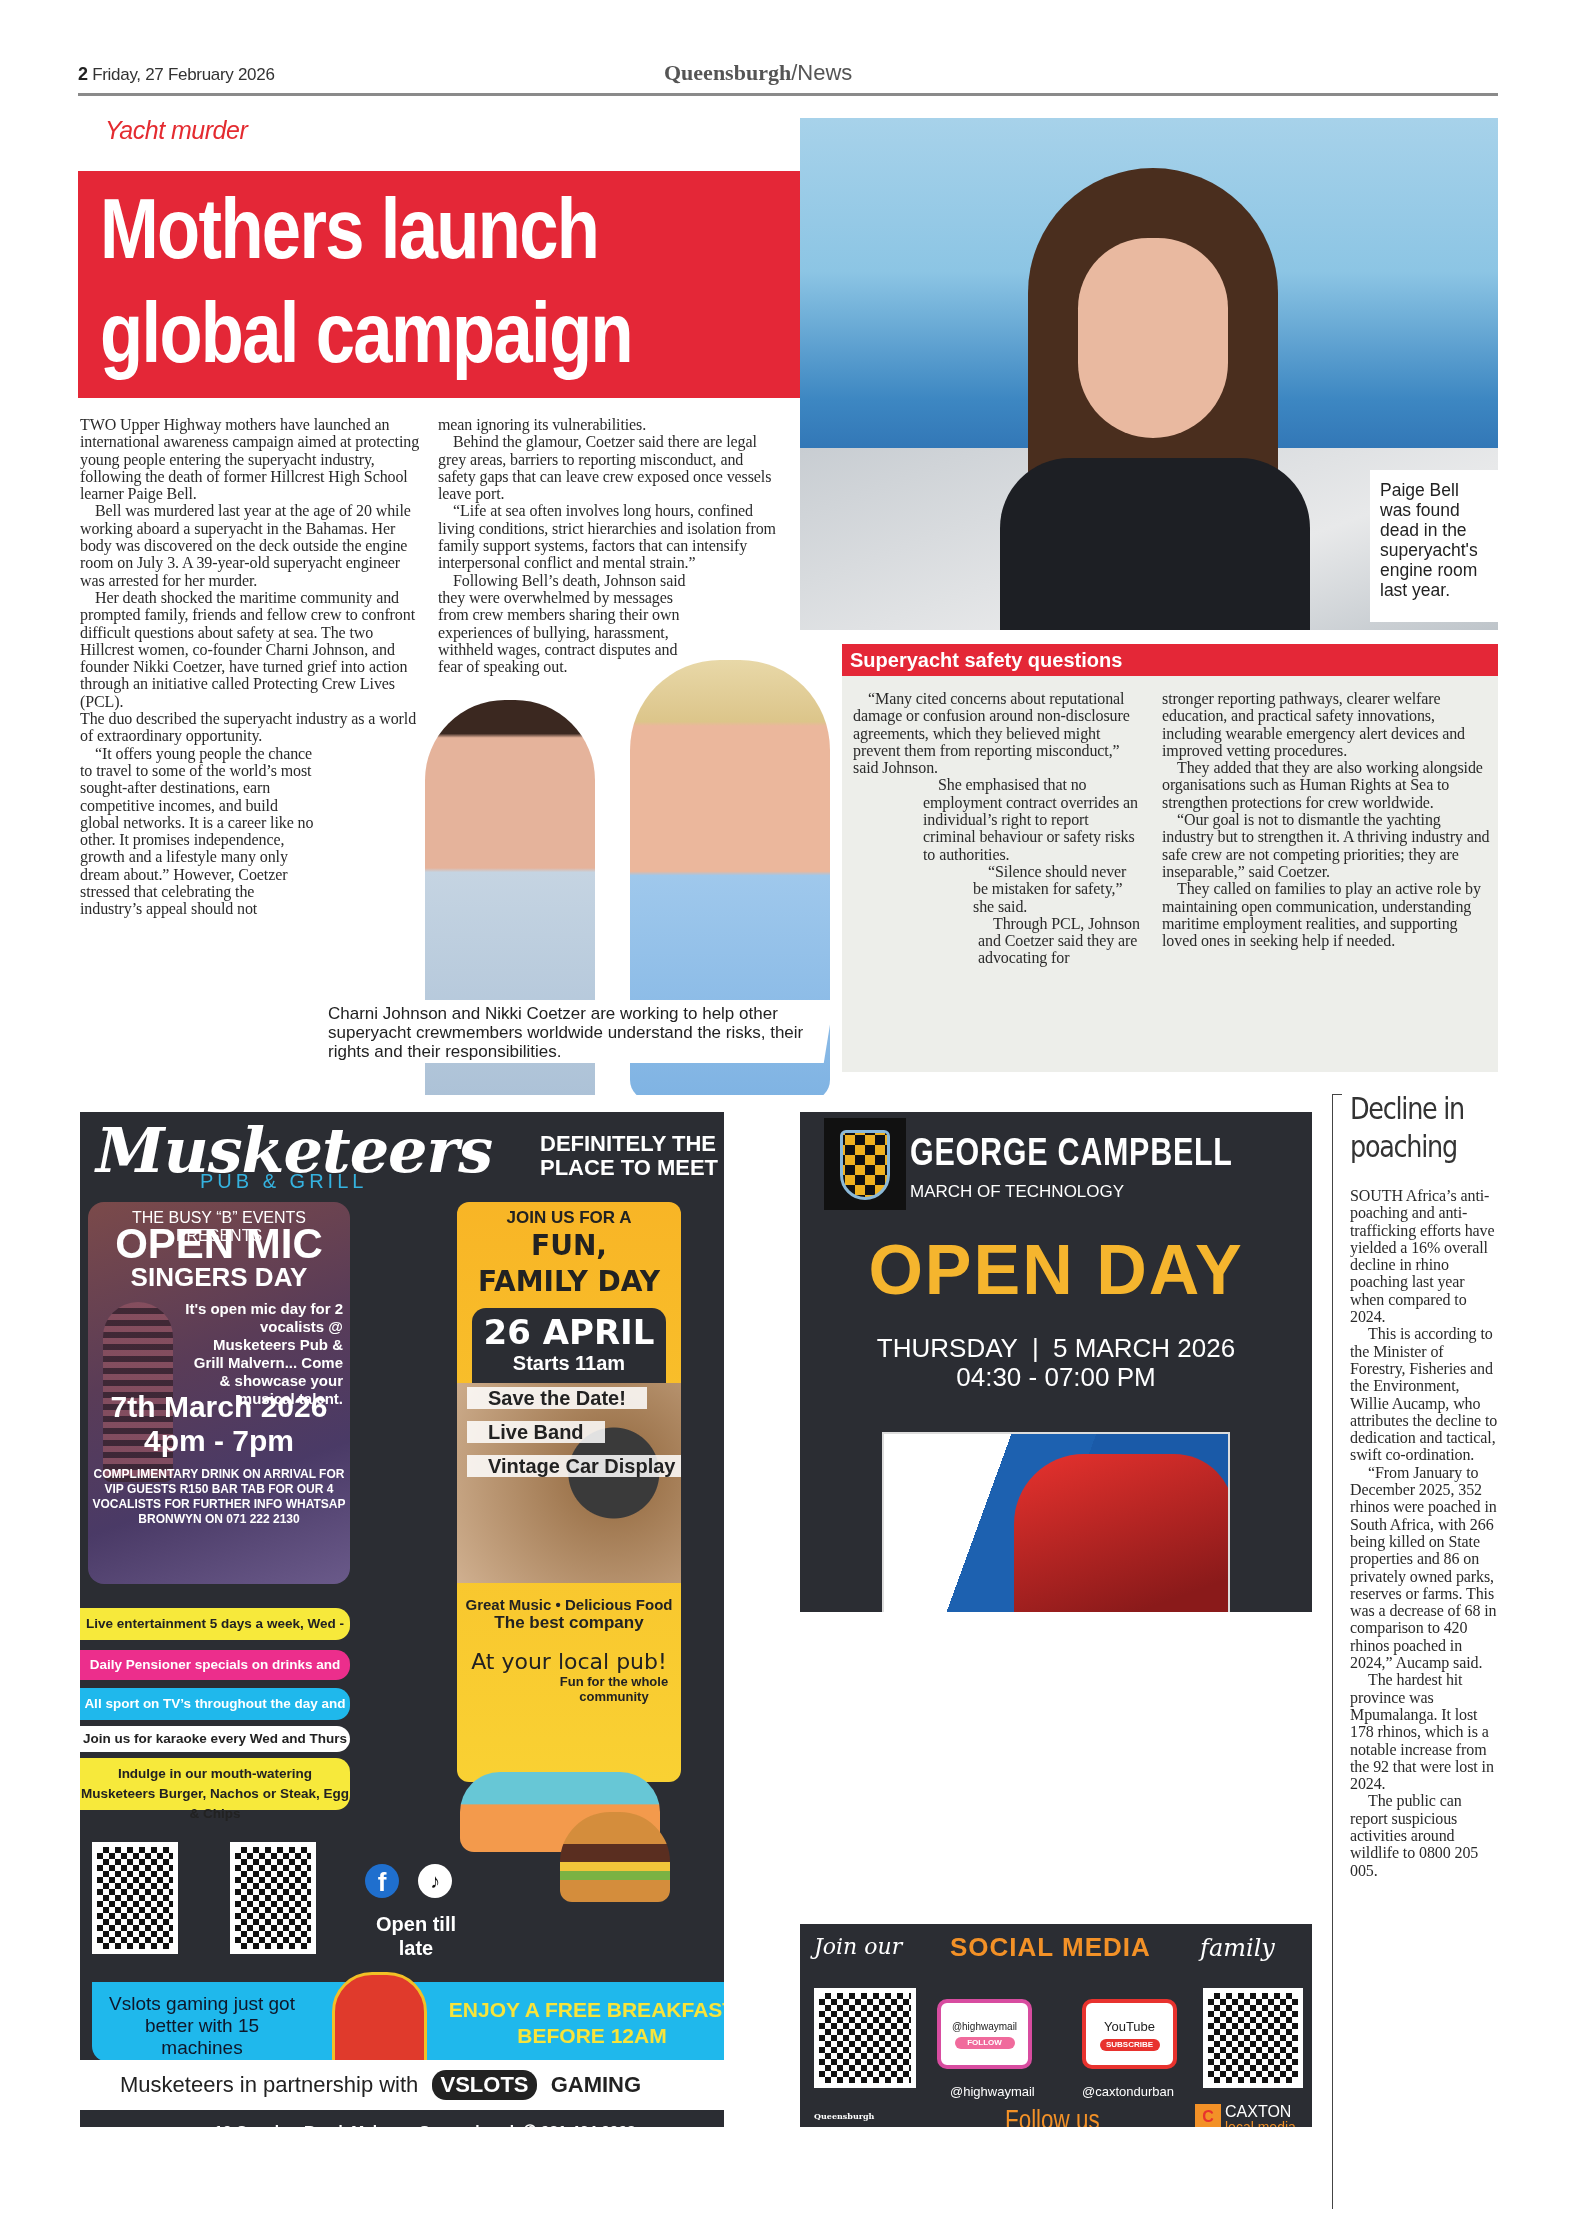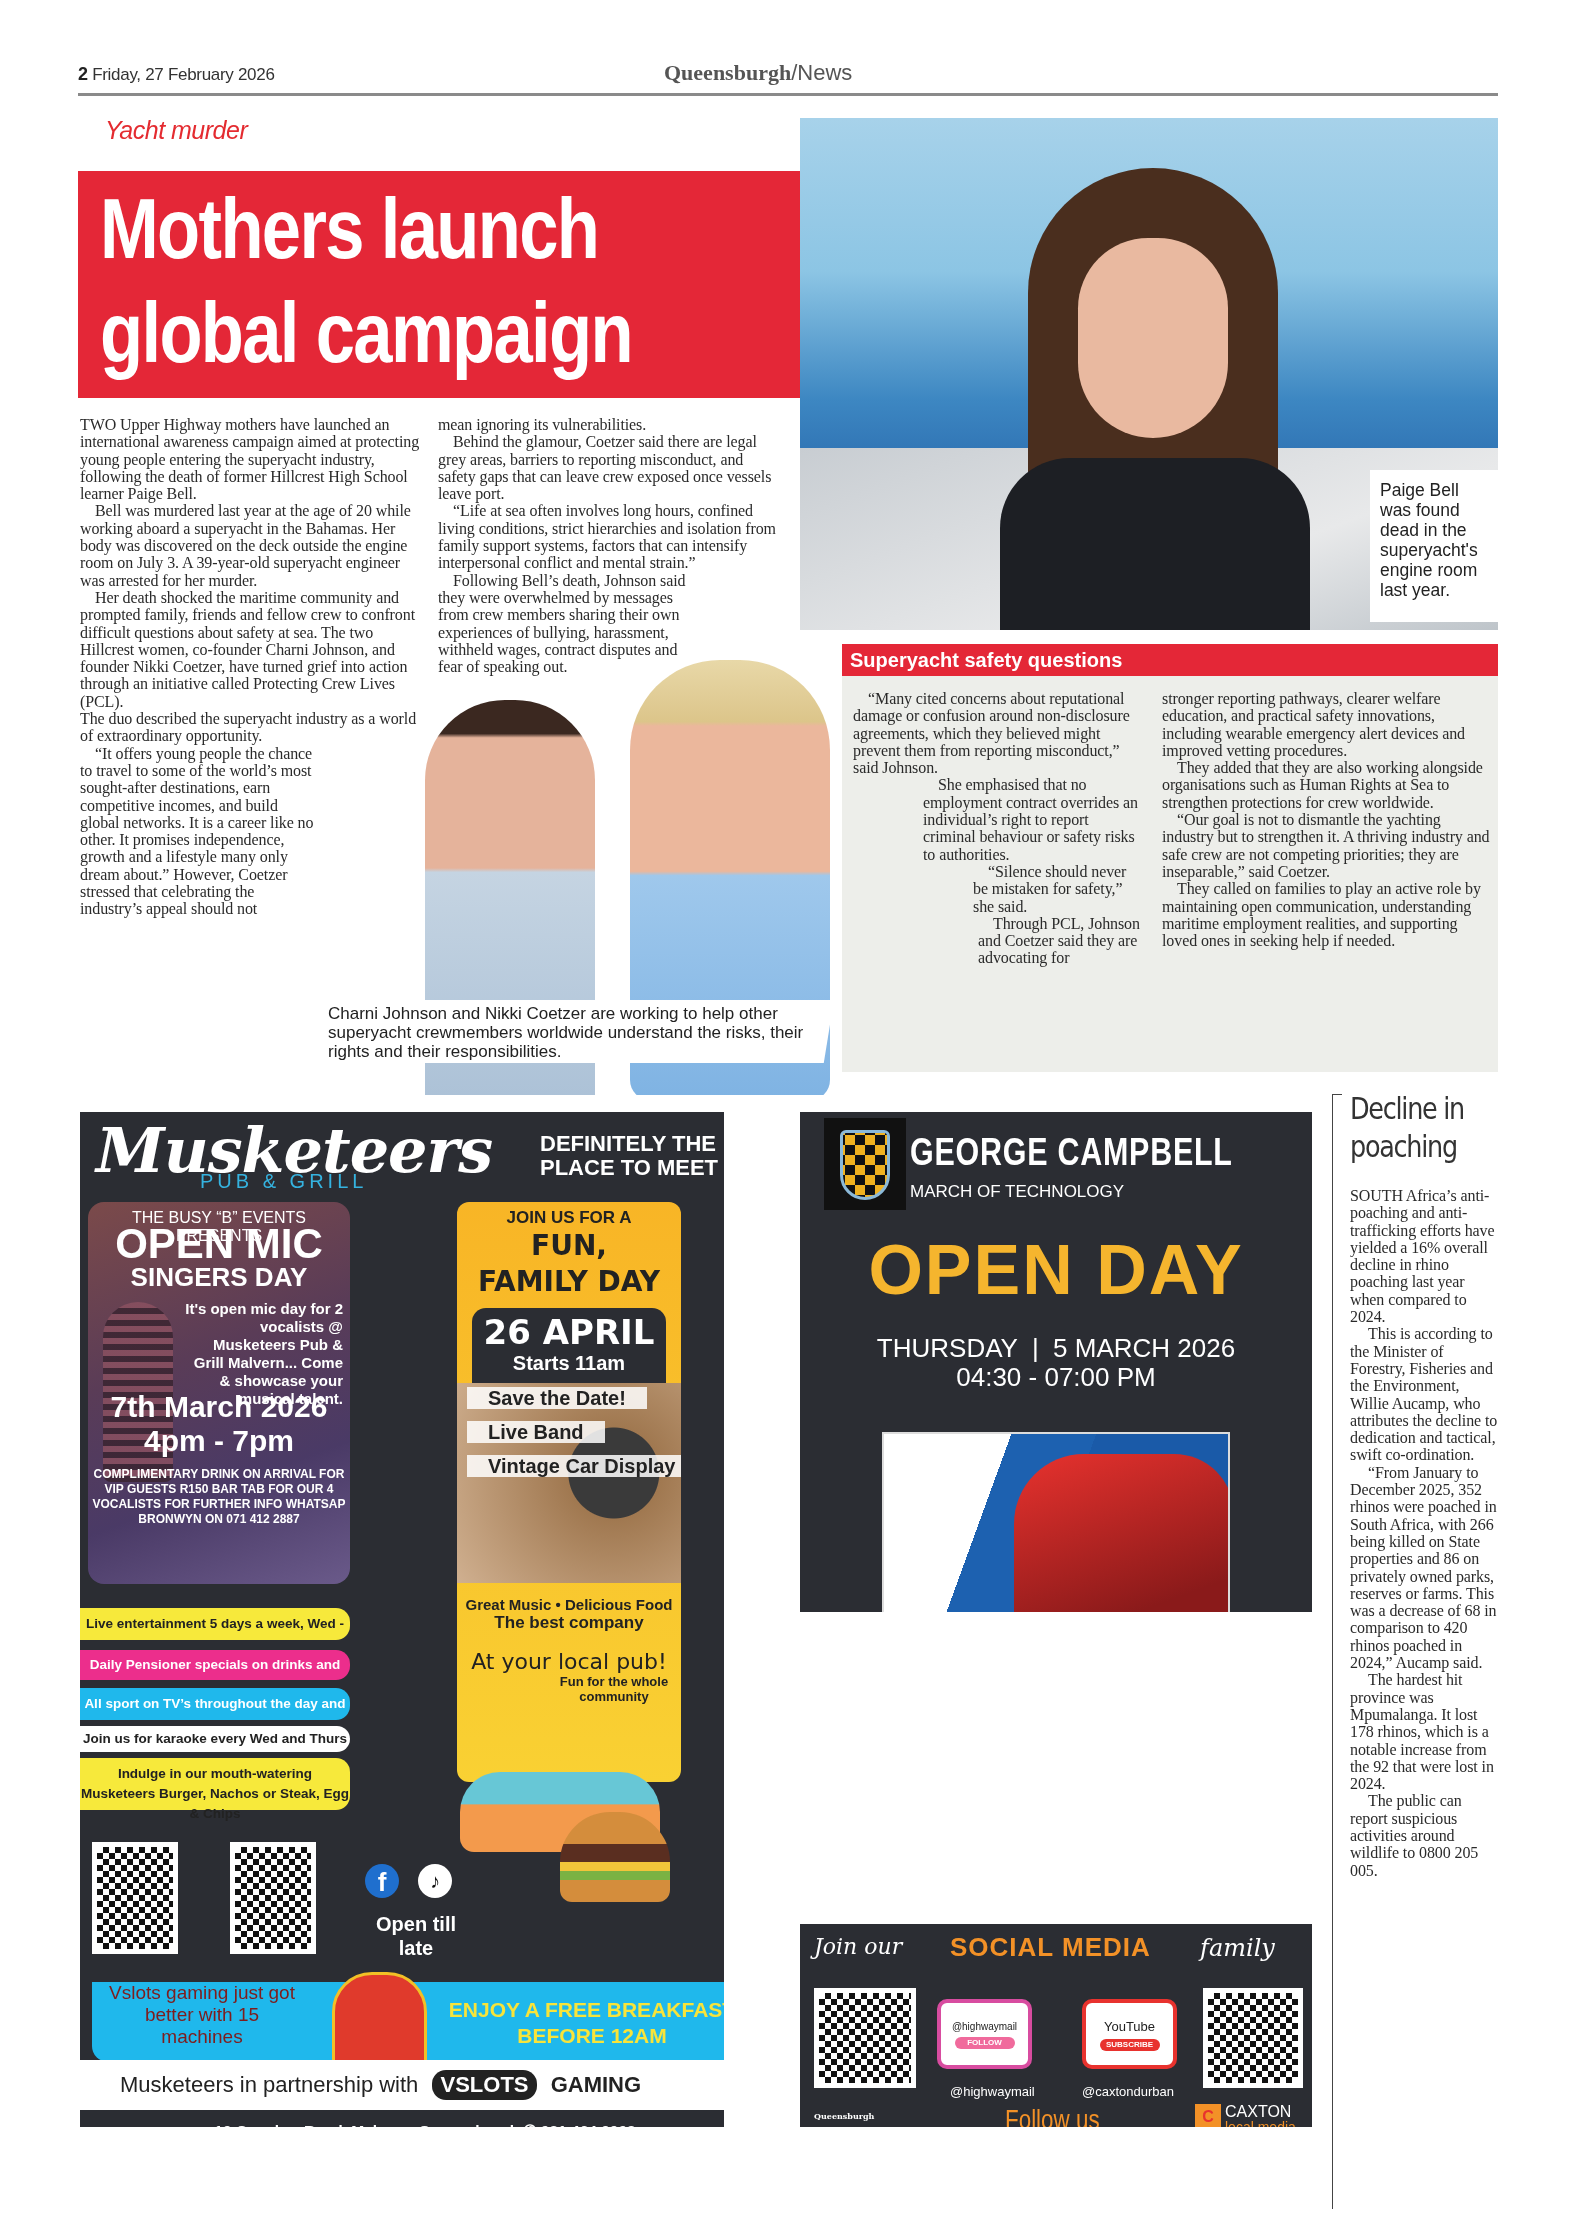--- a/index.html
+++ b/index.html
@@ -69,21 +69,21 @@
 .family .f6{font-weight:bold;font-size:13px;margin-left:90px;line-height:15px}
 .pill{position:absolute;left:0;width:270px;border-radius:0 14px 14px 0;font-family:"Liberation Sans",sans-serif;font-weight:bold;font-size:13.5px;text-align:center;color:#222}
 .car{position:absolute;left:380px;top:660px;width:200px;height:80px;border-radius:40px 40px 14px 14px;background:linear-gradient(180deg,#67c7d6 0 40%,#f39a4c 41%);}
 .burger{position:absolute;left:480px;top:700px;width:110px;height:90px;border-radius:50px 50px 12px 12px;background:linear-gradient(180deg,#d48d3c 0 35%,#5a2e20 36% 55%,#f2c43a 56% 65%,#7ab243 66% 75%,#d48d3c 76%)}
 .qr{position:absolute;background:#fff;padding:5px}
 .qr div{width:100%;height:100%;background:repeating-conic-gradient(#111 0 25%,#fff 0 50%) 0 0/12px 12px}
 .fb{position:absolute;left:285px;top:255px;width:34px;height:34px;border-radius:50%;background:#1f6fce;color:#fff;font-family:"Liberation Sans",sans-serif;font-weight:bold;font-size:26px;text-align:center;line-height:36px}
 .tt{position:absolute;left:338px;top:255px;width:34px;height:34px;border-radius:50%;background:#fff;color:#111;font-size:20px;text-align:center;line-height:34px}
 .opentill{position:absolute;left:286px;top:300px;width:100px;font-family:"Liberation Sans",sans-serif;font-weight:bold;font-size:20px;line-height:24px;color:#fff;text-align:center}
 .vslots{position:absolute;left:12px;top:860px;width:670px;height:80px;border-radius:0 0 16px 16px;background:#1fb8ec;font-family:"Liberation Sans",sans-serif}
-.vslots .v1{position:absolute;left:10px;top:0;width:200px;font-size:19px;line-height:22px;text-align:center;color:#7f1d1d}
+.vslots .v1{position:absolute;left:10px;top:11px;width:200px;font-size:19px;line-height:22px;text-align:center;color:#0f172a}
 .vslots .machine{position:absolute;left:240px;top:-10px;width:95px;height:95px;border-radius:40px 40px 6px 6px;background:#e03a2c;border:3px solid #f2c026}
 .vslots .v2{position:absolute;left:340px;top:15px;width:320px;font-weight:bold;font-size:21px;line-height:26px;text-align:center;color:#f8e43a}
 .partner{position:absolute;left:0;top:948px;width:690px;height:50px;background:#fff;font-family:"Liberation Sans",sans-serif;font-size:22px;line-height:50px;padding-left:40px;color:#222}
 .partner .vs{display:inline-block;background:#222;color:#fff;border-radius:14px;padding:0 8px;line-height:30px;font-weight:bold;margin:0 8px}
 .partner .gm{font-weight:bold}
 .musk-foot{position:absolute;left:0;top:1000px;width:690px;height:64px;font-family:"Liberation Sans",sans-serif;font-weight:bold;font-size:15.5px;line-height:22px;color:#fff;text-align:center;padding-top:8px}
 
 .gc{left:800px;top:1112px;width:512px;height:500px;background:#2b2d33;color:#fff;font-family:"Liberation Sans",sans-serif;text-align:center;overflow:hidden}
 .gc .crest{position:absolute;left:24px;top:6px;width:82px;height:92px;background:#111}
 .gc .crest div{position:absolute;left:16px;top:12px;width:50px;height:70px;border-radius:6px 6px 25px 25px;background:repeating-conic-gradient(#f0b21f 0 25%,#111 0 50%) center/20px 20px;border:3px solid #8bb9d8}
@@ -190,21 +190,21 @@
     </div>
 
   <div class="openmic">
     <div class="mic"></div>
     <div class="t1">THE BUSY “B” EVENTS PRESENTS</div>
     <div class="t2">OPEN MIC</div>
     <div class="t3">SINGERS DAY</div>
     <div class="t4">It's open mic day for 2 vocalists @ Musketeers Pub &amp; Grill Malvern... Come &amp; showcase your musical talent.</div>
     <div class="t5">7th March 2026</div>
     <div class="t6">4pm - 7pm</div>
-    <div class="t7">COMPLIMENTARY DRINK ON ARRIVAL FOR VIP GUESTS R150 BAR TAB FOR OUR 4 VOCALISTS FOR FURTHER INFO WHATSAP BRONWYN ON 071 412 2887</div>
+    <div class="t7">COMPLIMENTARY DRINK ON ARRIVAL FOR VIP GUESTS R150 BAR TAB FOR OUR 4 VOCALISTS FOR FURTHER INFO WHATSAP BRONWYN ON 071 222 2130</div>
   </div>
 
   <div class="family">
     <div class="f1">JOIN US FOR A</div>
     <div class="f2">FUN,</div>
     <div class="f2">FAMILY DAY</div>
     <div class="datebox">
       <div class="d1">26 APRIL</div>
       <div class="d2">Starts 11am</div>
     </div>

